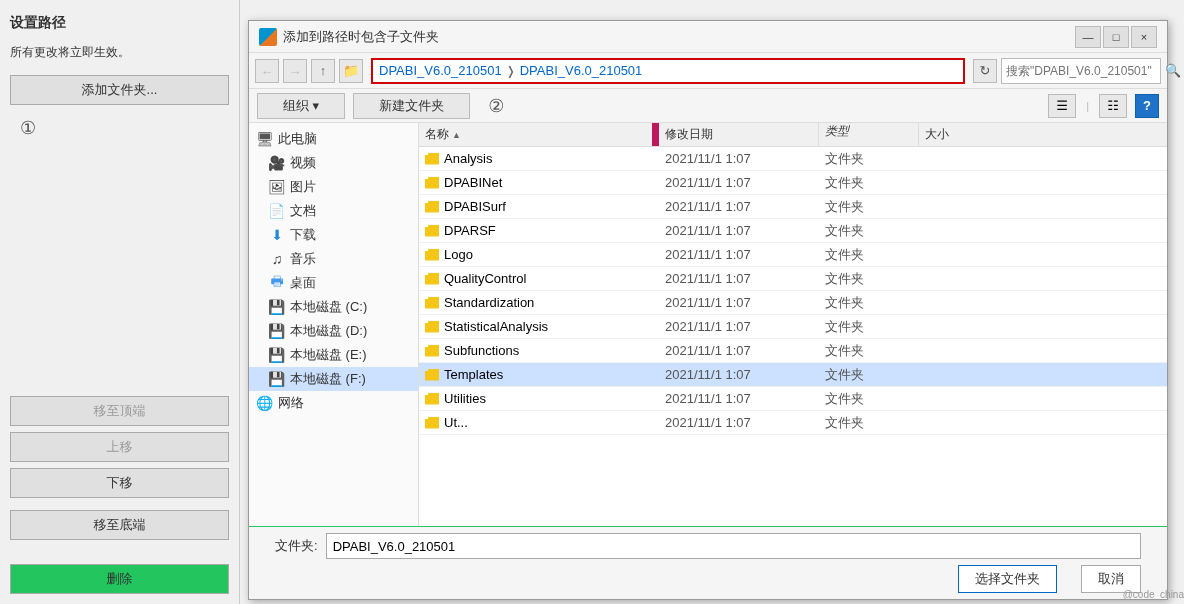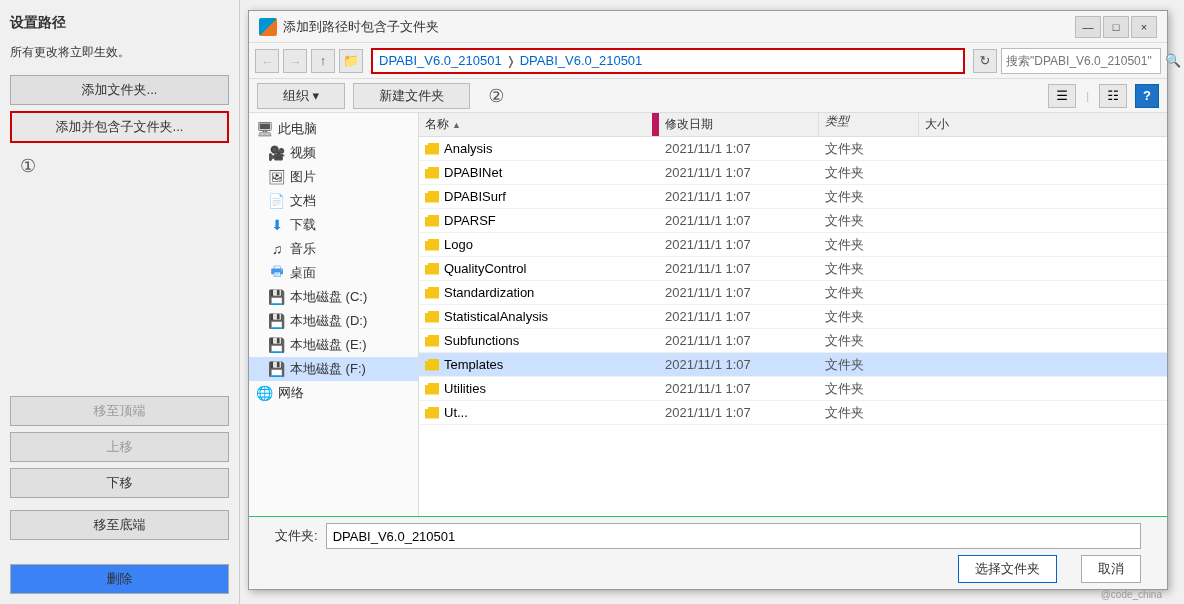--- a/index.html
+++ b/index.html
@@ -75,34 +75,34 @@
       cursor: pointer;
       font-size: 13px;
       color: #999;
       text-align: center;
       font-family: "Microsoft YaHei", sans-serif;
     }
     .left-delete-btn {
       display: block;
       width: 100%;
       padding: 5px 8px;
-      background: #3b82f6;
+      background: #22c55e;
       border: 1px solid #aaa;
       cursor: pointer;
       font-size: 13px;
       color: #333;
       text-align: center;
       font-family: "Microsoft YaHei", sans-serif;
       margin-top: 4px;
     }
 
     
     .main-dialog {
       position: absolute;
-      left: 248px; top: 10px;
+      left: 248px; top: 20px;
       width: 920px;
       height: 580px;
       background: #fff;
       border: 1px solid #999;
       box-shadow: 2px 2px 8px rgba(0,0,0,0.3);
       display: flex;
       flex-direction: column;
     }
 
     
@@ -427,33 +427,32 @@
     .file-list::-webkit-scrollbar-track { background: #f0f0f0; }
     .file-list::-webkit-scrollbar-thumb { background: #bbb; border: 2px solid #f0f0f0; }
 
     .nav-tree::-webkit-scrollbar { width: 8px; }
     .nav-tree::-webkit-scrollbar-track { background: #f5f5f5; }
     .nav-tree::-webkit-scrollbar-thumb { background: #ccc; }
 
     .watermark {
       position: absolute;
       bottom: 4px;
-      right: 22px;
+      right: 0;
       font-size: 10px;
       color: #999;
     }
   </style>
 </head>
 <body>
 
 <div class="left-panel">
   <div class="left-panel-title">设置路径</div>
   <div class="left-panel-subtitle">所有更改将立即生效。</div>
   <button class="left-btn">添加文件夹...</button>
-  <button class="left-btn highlighted">添加并包含子文件夹...</button>
   <div class="circle-label">①</div>
   <div class="left-spacer"></div>
   <div class="left-move-btns">
     <button class="left-bottom-btn">移至顶端</button>
     <button class="left-bottom-btn">上移</button>
     <button class="left-btn">下移</button>
     <button class="left-btn">移至底端</button>
   </div>
   <button class="left-delete-btn">删除</button>
 </div>

